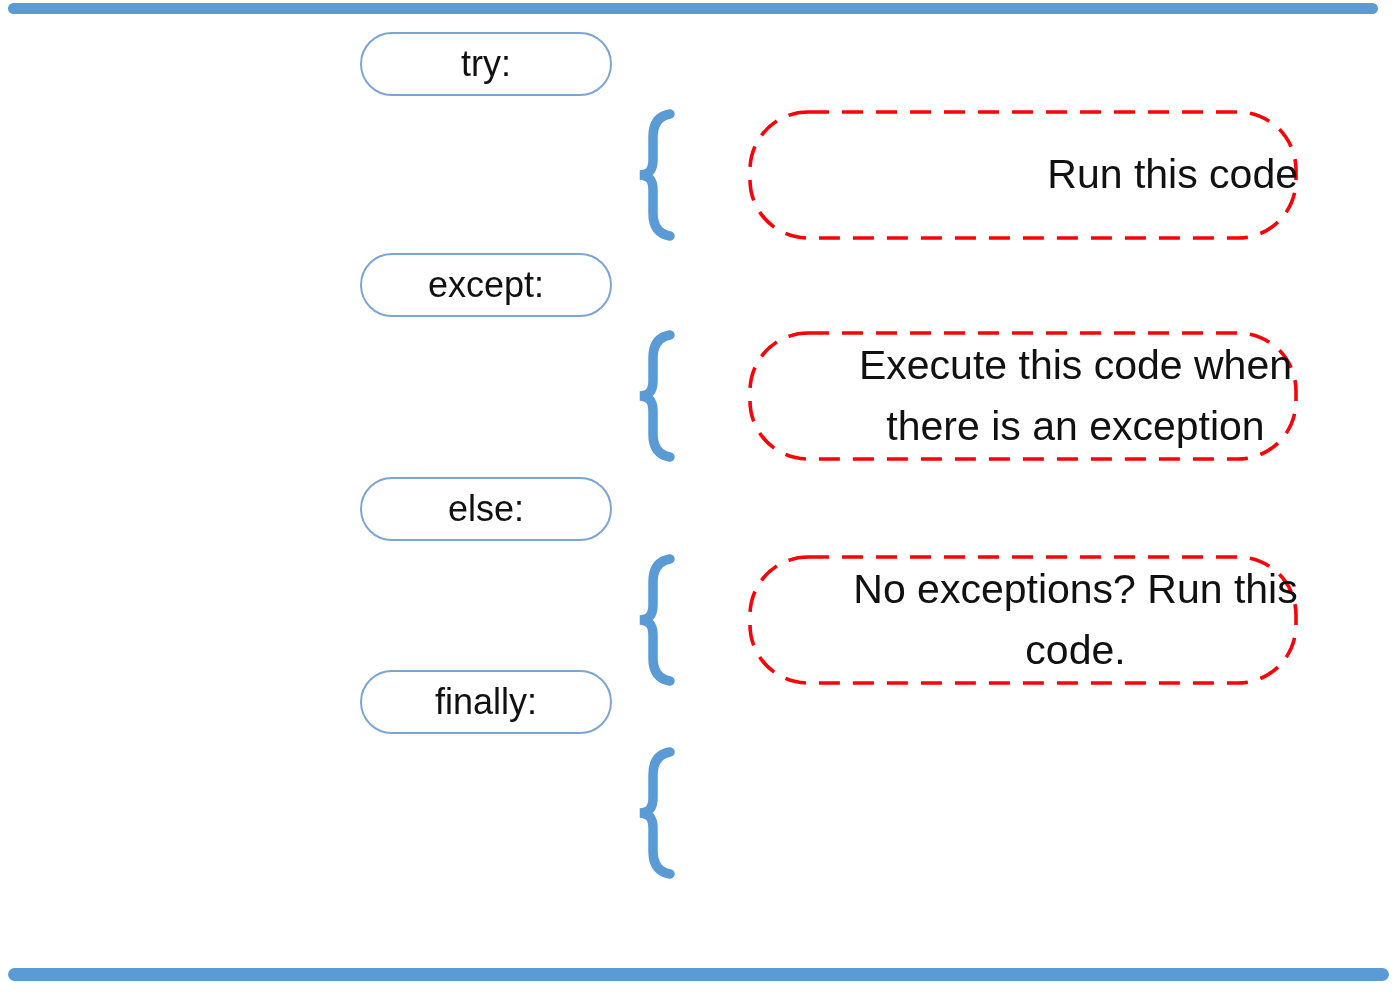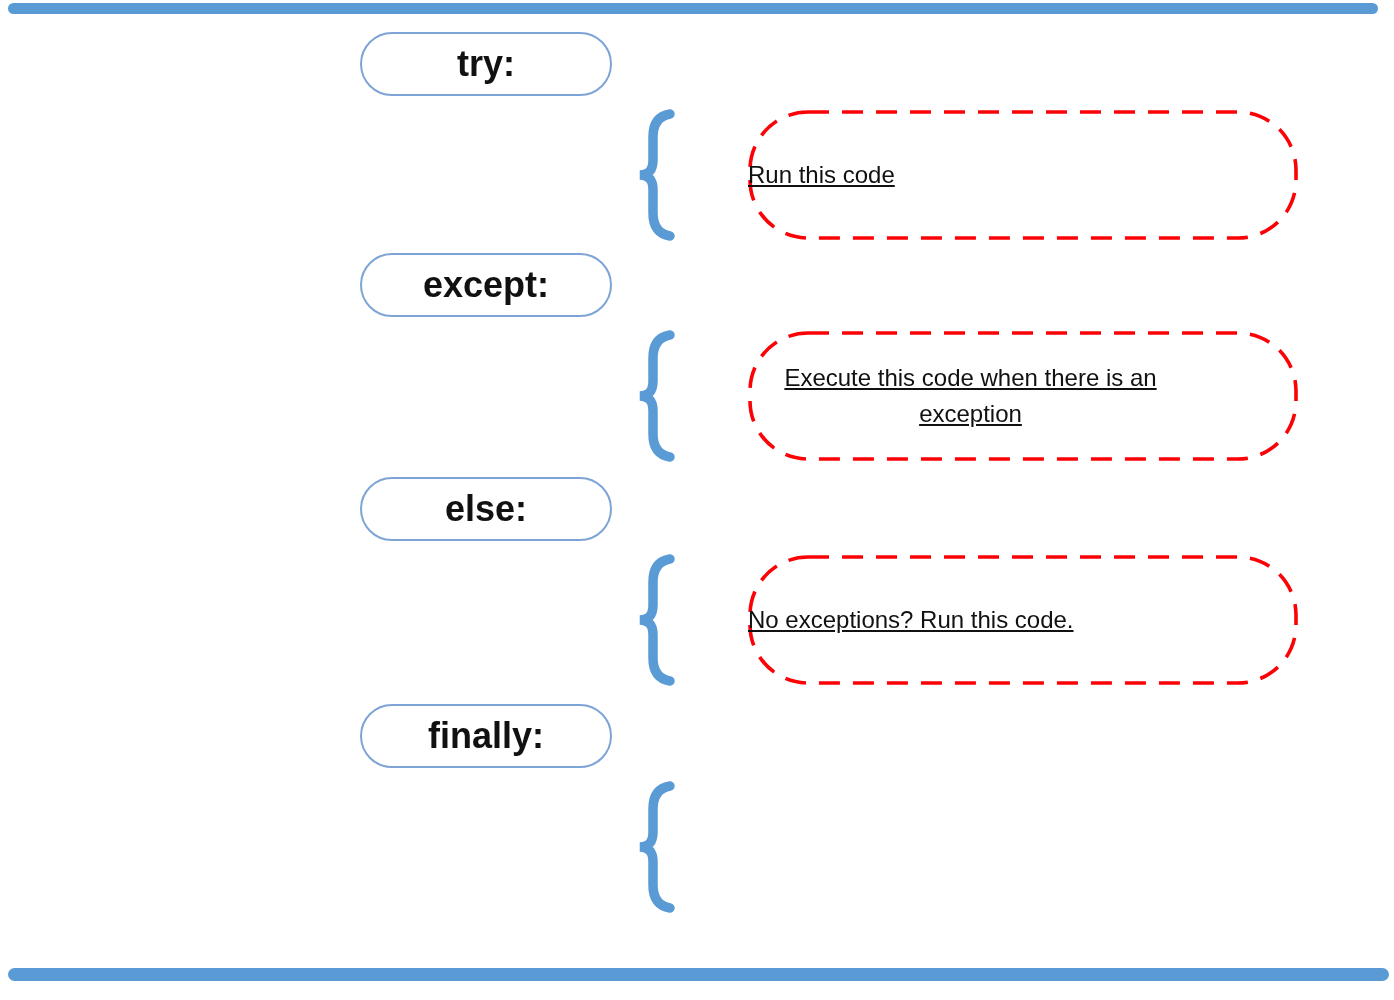--- a/index.html
+++ b/index.html
@@ -21,59 +21,57 @@
     position:absolute;
     background:var(--accent-blue);
   }
   .hbar.top{left:8px;top:3px;width:1370px;height:11px;border-radius:6px;}
   .hbar.bottom{left:8px;top:968px;width:1381px;height:13px;border-radius:7px;}
 
   .row{position:absolute;left:0;width:100%;height:212px;}
   .row.r0{top:32px;}
   .row.r1{top:253px;}
   .row.r2{top:477px;}
-  .row.r3{top:704px;}
+  .row.r3{top:670px;}
 
   .pill{
     position:absolute;left:360px;top:0;
     width:252px;height:64px;
     border:2.5px solid var(--pill-border);
     border-radius:34px;
     background:#ffffff;
     display:flex;align-items:center;justify-content:center;
     font-size:36px;
     color:var(--text);
     box-sizing:border-box;
-    font-weight:bold;
   }
   .brace{
     position:absolute;left:630px;top:76px;
     width:48px;height:134px;
     color:var(--accent-blue);
   }
   .brace svg{display:block;width:100%;height:100%;}
   .dbox{
     position:absolute;left:748px;top:78px;
     width:550px;height:130px;
   }
   .dbox svg.outline{position:absolute;left:0;top:0;width:100%;height:100%;}
   .dbox .outline rect{
     fill:none;
     stroke:var(--dashed-red);
     stroke-width:3.6;
     stroke-dasharray:21 13;
   }
   .dbox .dtext{
     position:absolute;inset:0;
-    display:flex;align-items:center;justify-content:flex-start;
+    display:flex;align-items:center;justify-content:flex-end;
     text-align:center;
-    font-size:24px;
+    font-size:41px;
     line-height:1.5;
     color:var(--text);
-    text-decoration:underline;
   }
   .dbox .dtext span{display:block;max-width:445px;}
 </style>
 </head>
 <body>
 
 <div class="stage">
 
   <div class="hbar top"></div>
 

